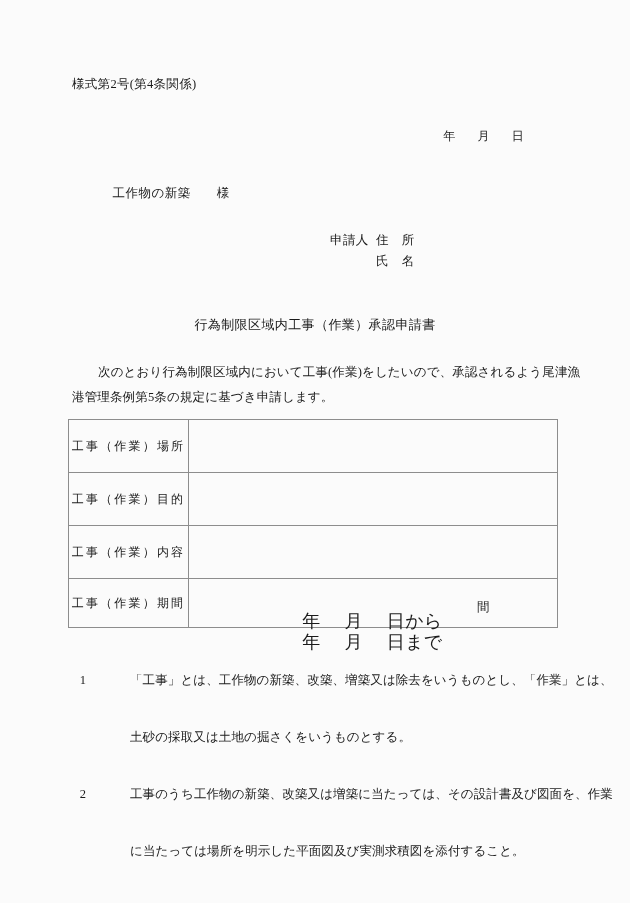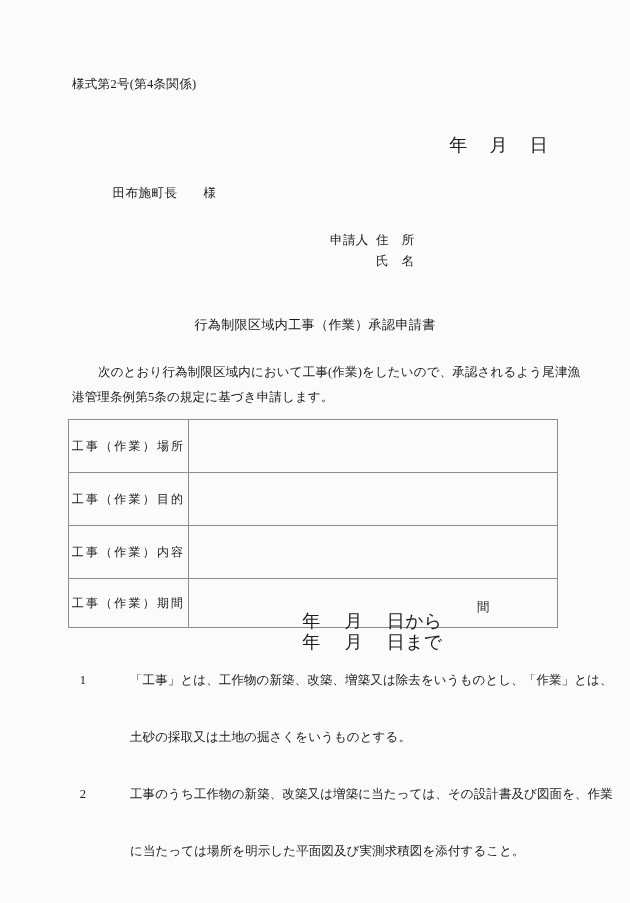--- a/index.html
+++ b/index.html
@@ -33,21 +33,21 @@
   .form-code {
     left: 72px;
     top: 78px;
     font-size: 12.5px;
     letter-spacing: 0.3px;
   }
 
   .date-line {
     left: 430px;
     top: 118px;
-    font-size: 18px;
+    font-size: 12px;
     letter-spacing: 0.3px;
   }
   .date-line .gap { display: inline-block; width: 22px; }
 
   .addressee {
     left: 98px;
     top: 174px;
     font-size: 12.5px;
     letter-spacing: 0.5px;
   }
@@ -186,21 +186,21 @@
 
 <div class="page">
 
   <div class="abs form-code">様式第2号(第4条関係)</div>
 
   <div class="abs date-line">
     <span>年</span><span class="gap"></span><span>月</span><span class="gap"></span><span>日</span>
   </div>
 
   <div class="abs addressee">
-    <span>田布施町長</span><span class="gap"></span><span>様</span>
+    <span>工作物の新築</span><span class="gap"></span><span>様</span>
   </div>
 
   <div class="applicant">
     <div class="applicant-row">
       <span class="applicant-label">申請人</span>
       <span class="applicant-field">住　所</span>
     </div>
     <div class="applicant-row">
       <span class="applicant-label"></span>
       <span class="applicant-field">氏　名</span>

